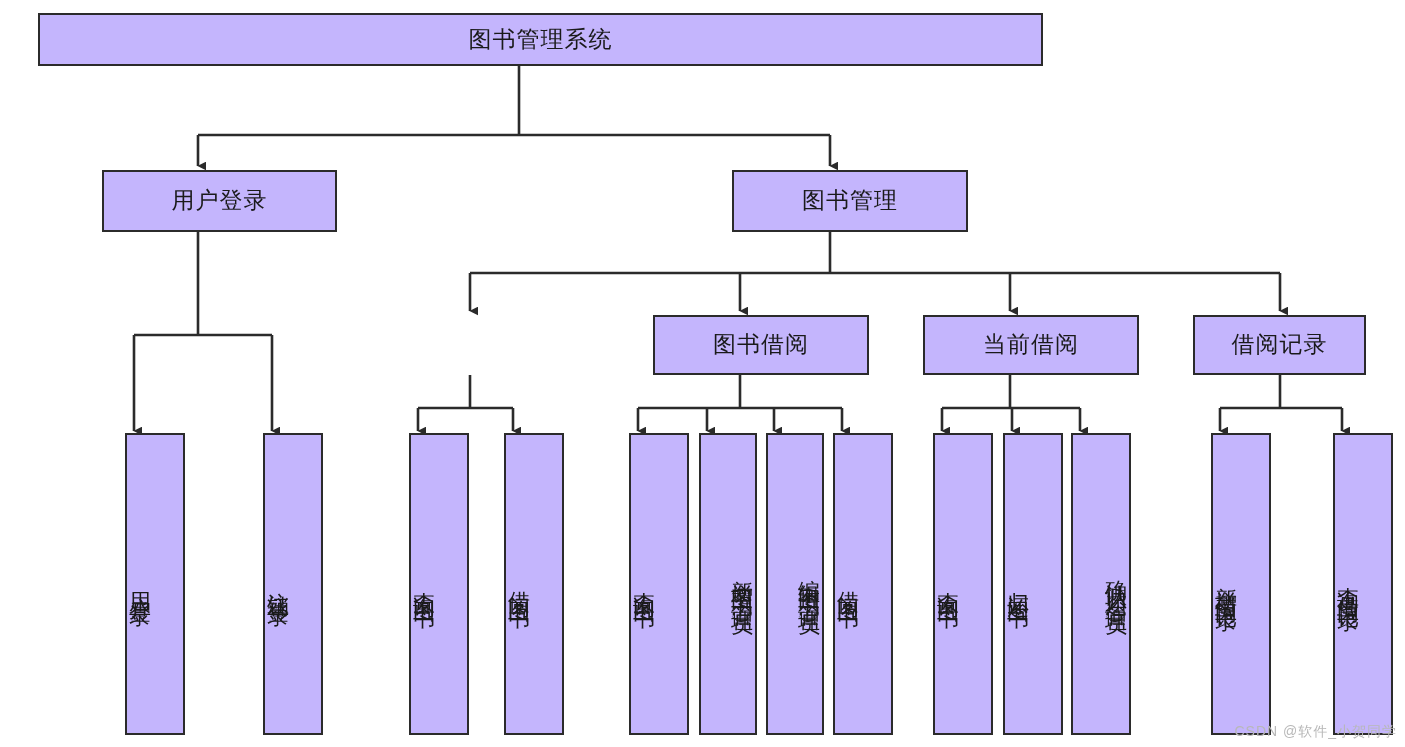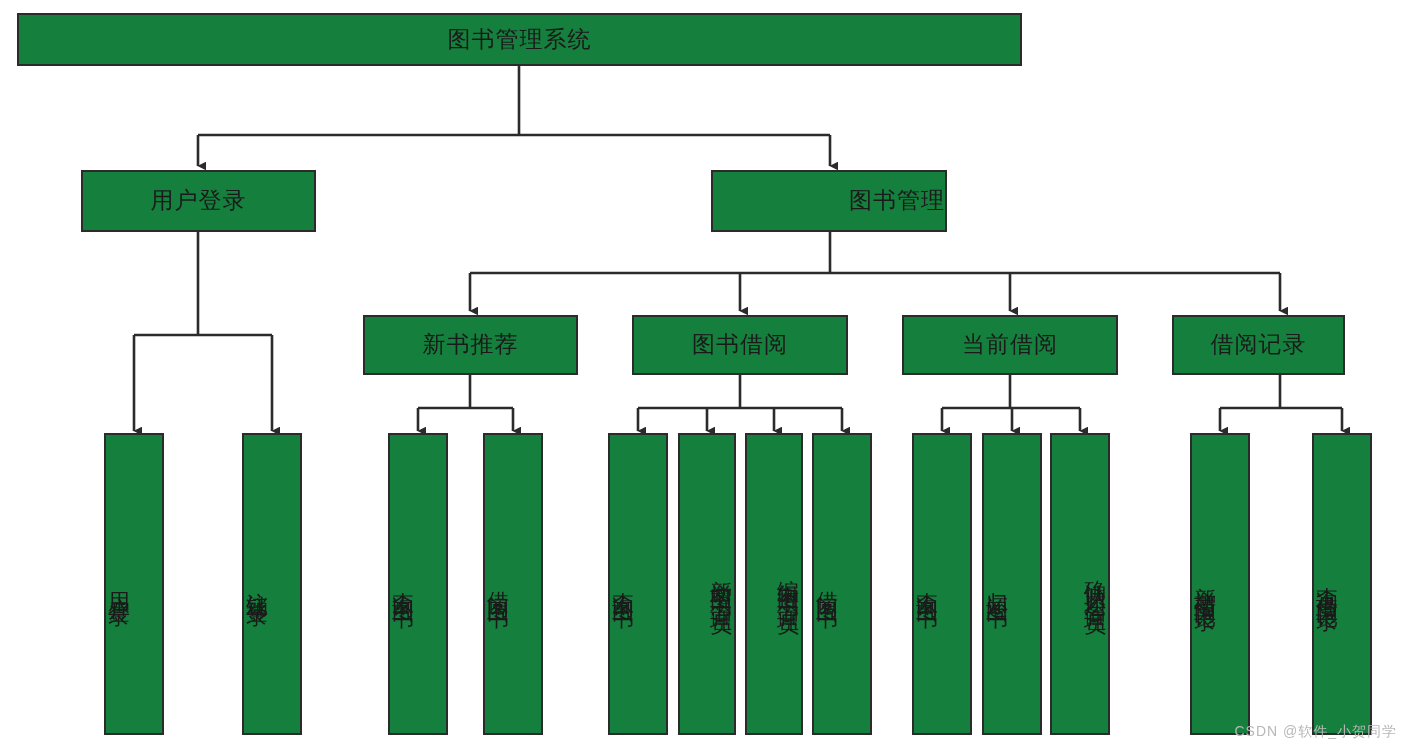--- a/index.html
+++ b/index.html
@@ -8,25 +8,26 @@
     background:#ffffff;
     font-family:"Liberation Sans","DejaVu Sans",sans-serif;
     overflow:hidden;
     position:relative;
   }
   #diagram{position:absolute;left:0;top:0;width:1405px;height:747px;}
   .node{
     position:absolute;
     box-sizing:border-box;
     border:2.5px solid #2b2b2b;
-    background:#15803d;
+    background:#c4b5fd;
     display:flex;
     align-items:center;
     justify-content:center;
     color:#1a1a1a;
+    margin-left:21px;
   }
   .node.horiz{
     font-size:23px;
     letter-spacing:1px;
   }
   .node.vert{
     writing-mode:vertical-rl;
     text-orientation:upright;
     font-size:22px;
     letter-spacing:5px;
@@ -101,27 +102,24 @@
     </g>
   </svg>
 
   <div class="node horiz" style="left:17px;top:13px;width:1005px;height:53px;">
     <span class="node-label">图书管理系统</span>
   </div>
 
   <div class="node horiz" style="left:81px;top:170px;width:235px;height:62px;">
     <span class="node-label">用户登录</span>
   </div>
-  <div class="node horiz" style="left:711px;top:170px;width:236px;height:62px;justify-content:flex-end;">
+  <div class="node horiz" style="left:711px;top:170px;width:236px;height:62px;">
     <span class="node-label">图书管理</span>
   </div>
 
-  <div class="node horiz" style="left:363px;top:315px;width:215px;height:60px;">
-    <span class="node-label">新书推荐</span>
-  </div>
   <div class="node horiz" style="left:632px;top:315px;width:216px;height:60px;">
     <span class="node-label">图书借阅</span>
   </div>
   <div class="node horiz" style="left:902px;top:315px;width:216px;height:60px;">
     <span class="node-label">当前借阅</span>
   </div>
   <div class="node horiz" style="left:1172px;top:315px;width:173px;height:60px;">
     <span class="node-label">借阅记录</span>
   </div>
 

